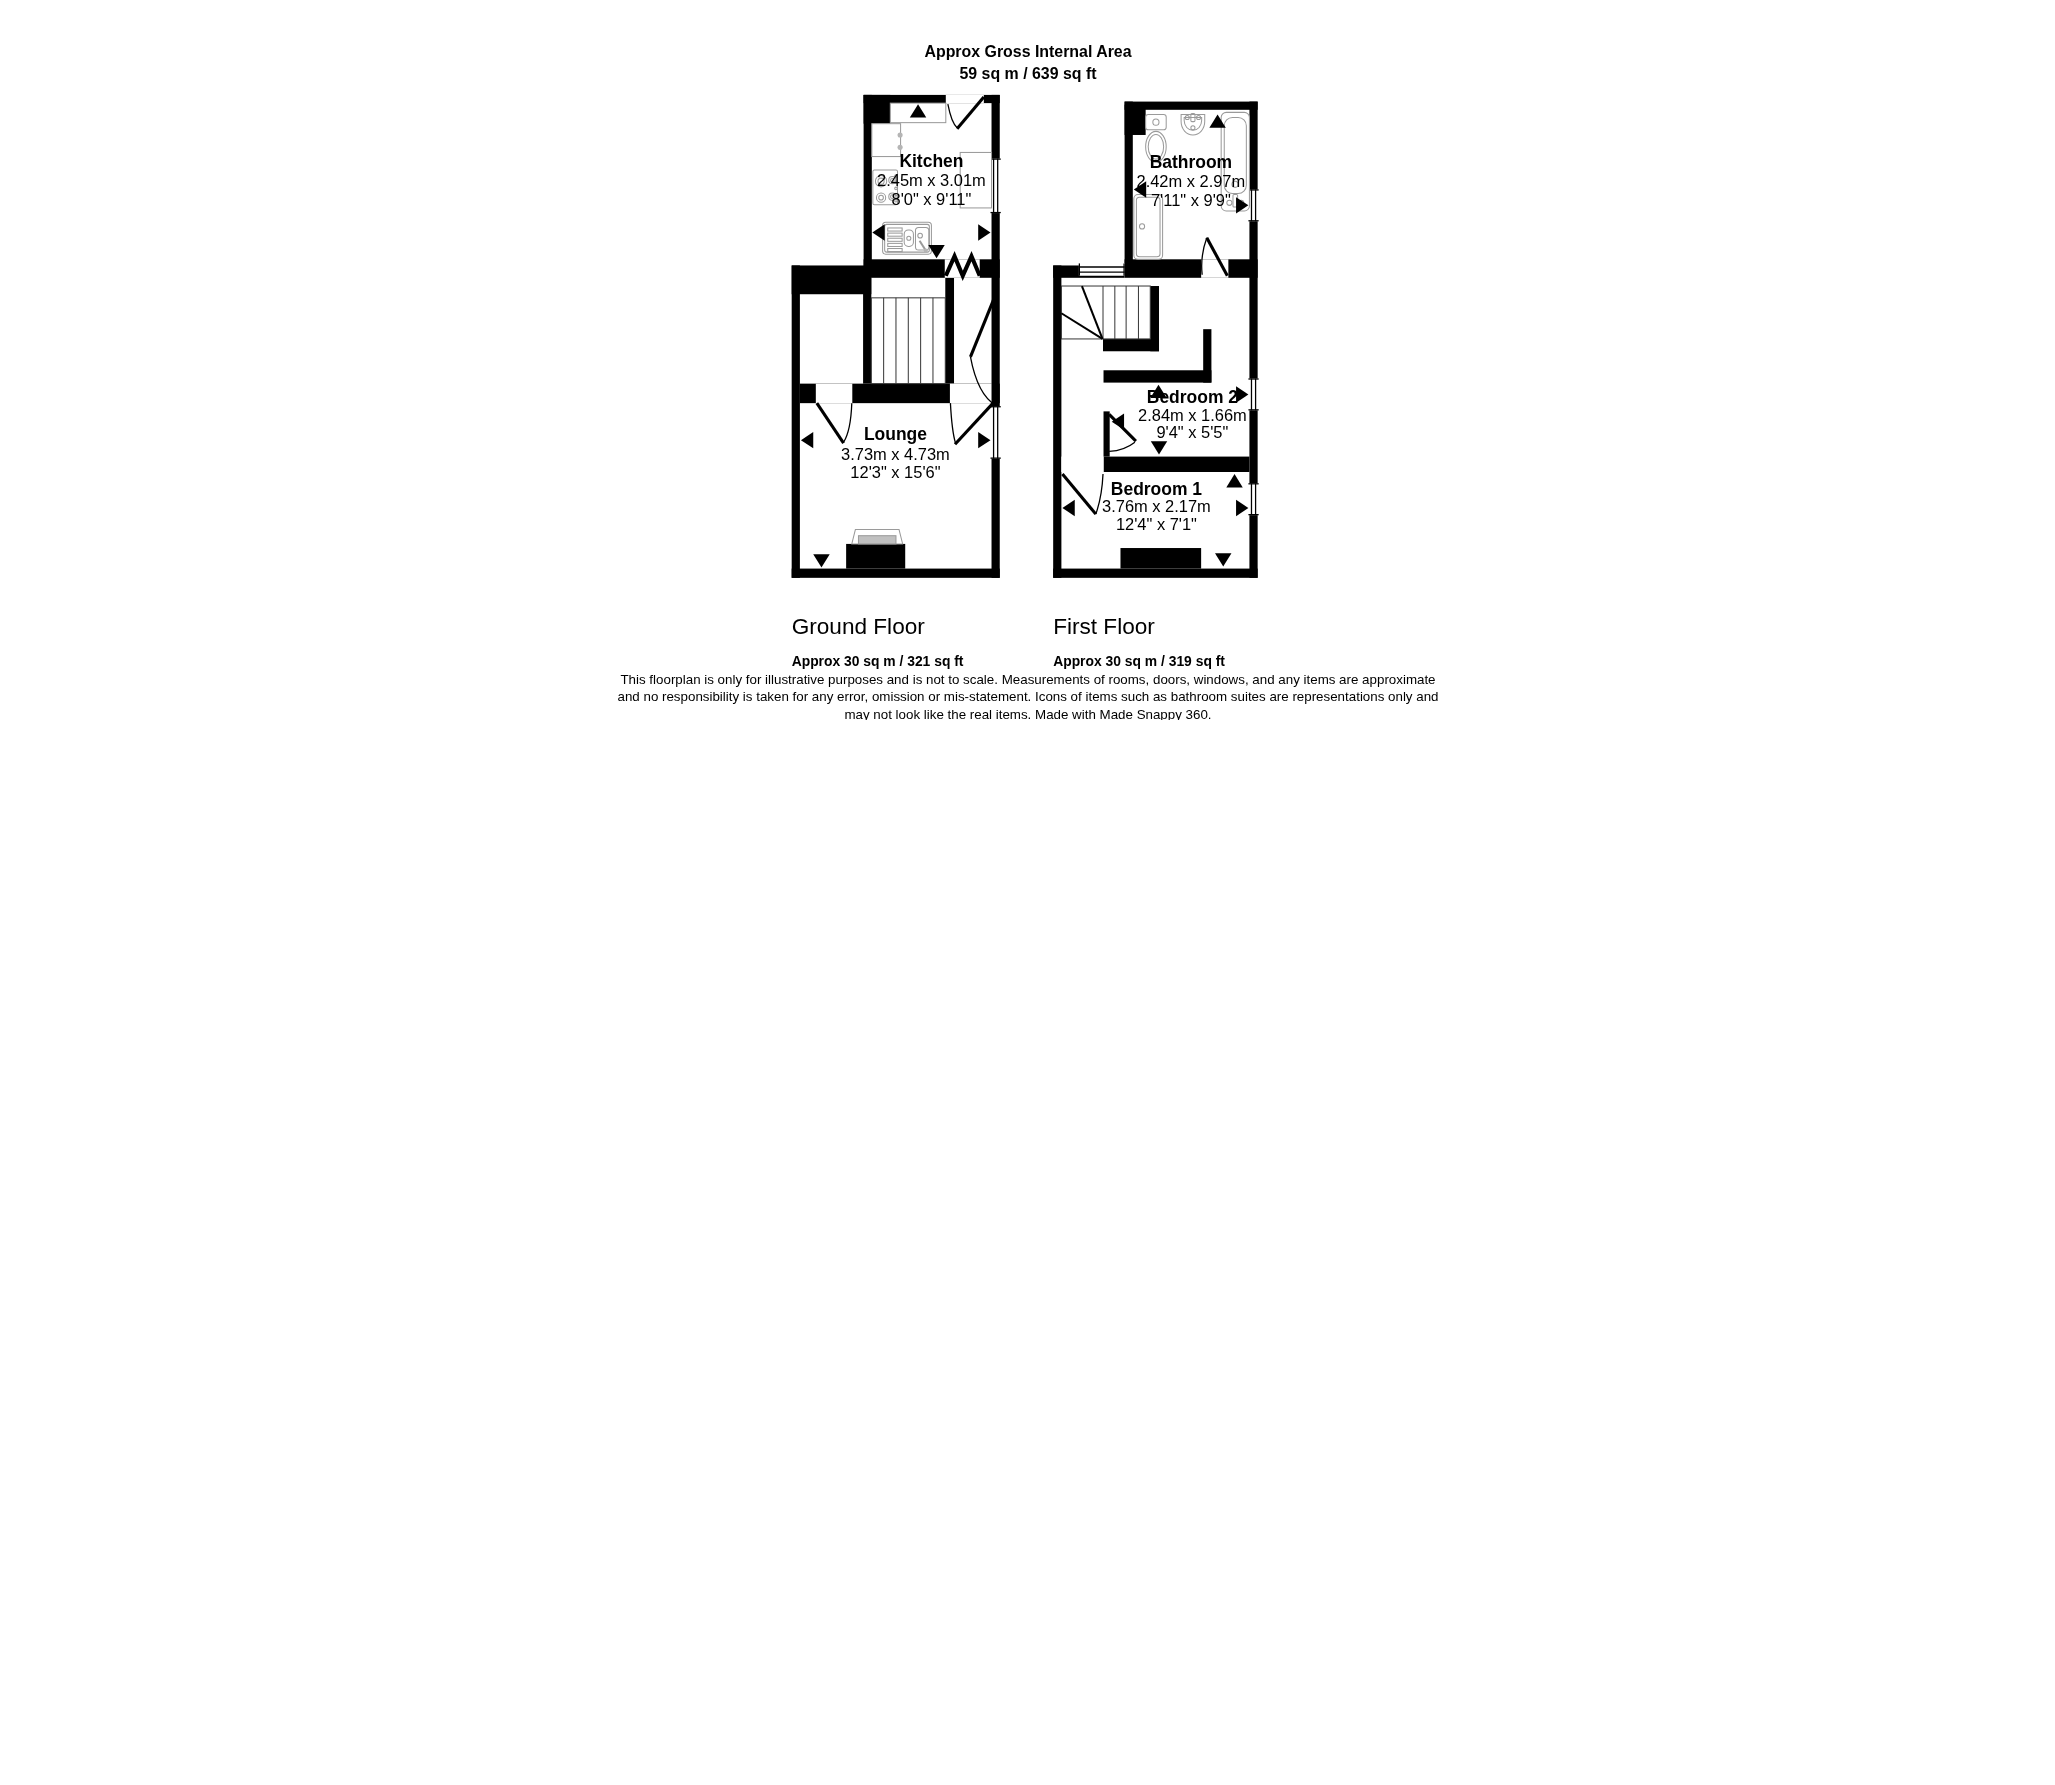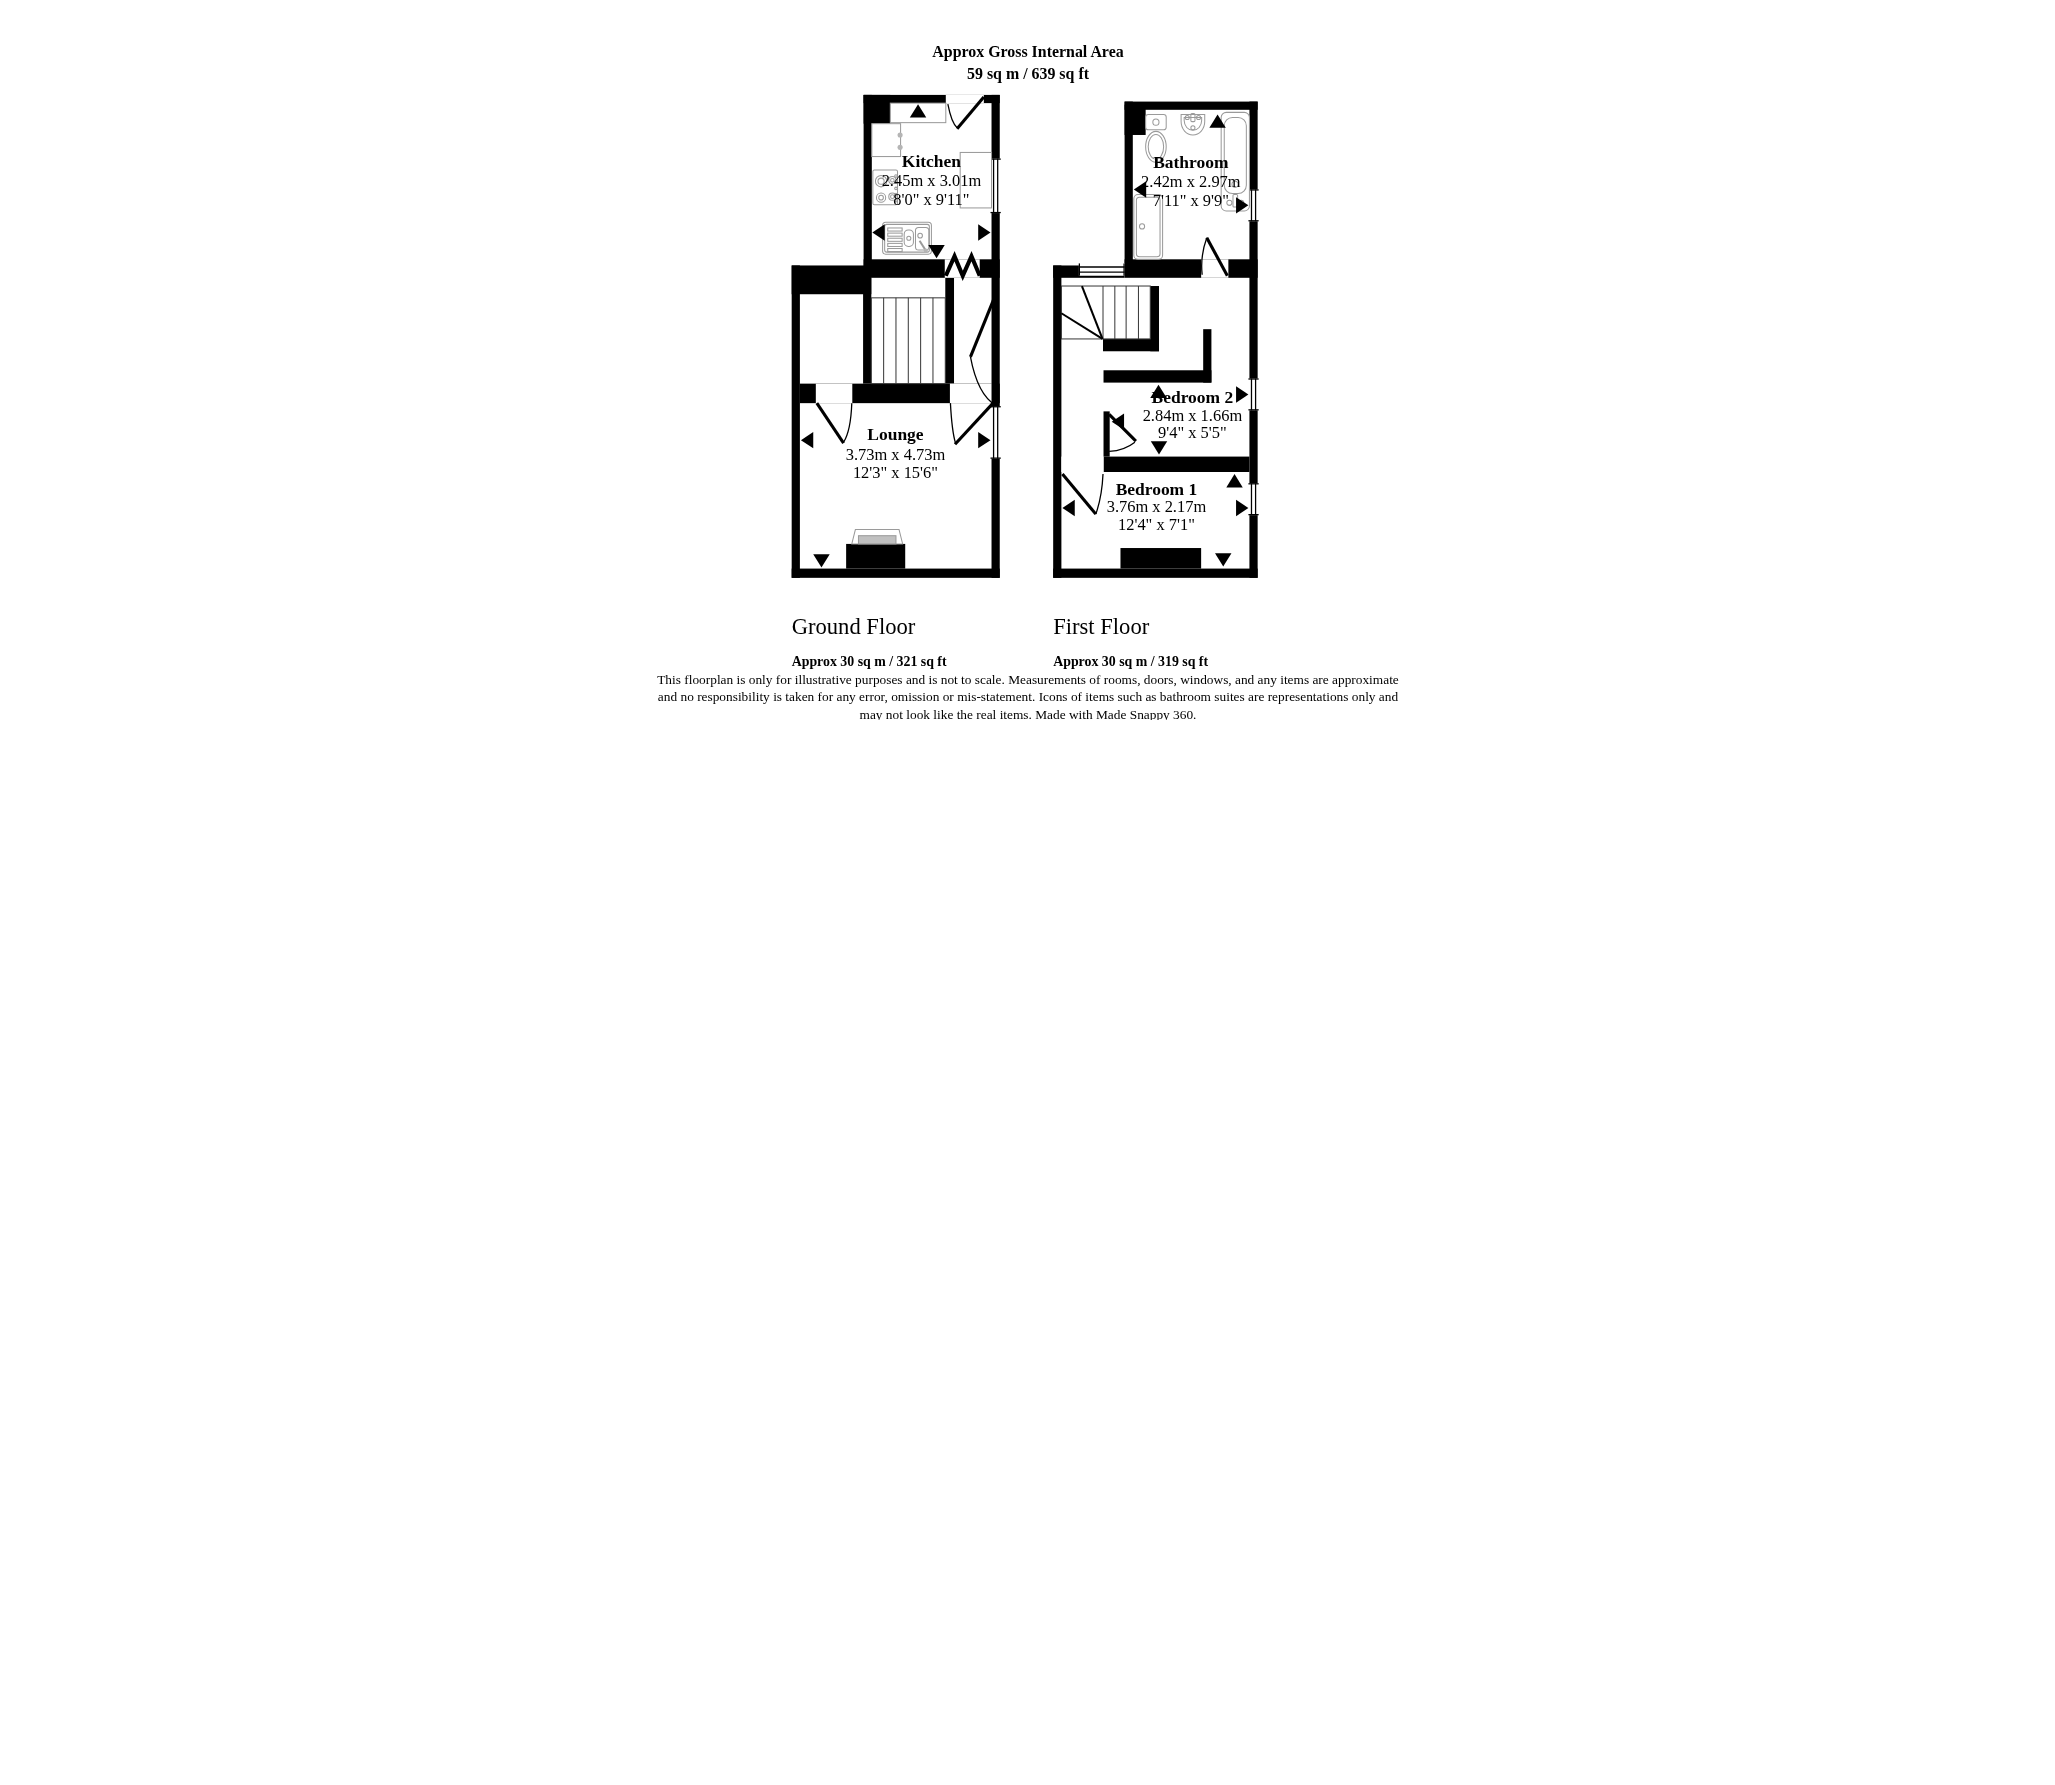--- a/index.html
+++ b/index.html
@@ -1,16 +1,16 @@
 <!DOCTYPE html>
 <html style="font-size:8.2px"><head>
 <meta charset="utf-8">
 <style>
   html,body{margin:0;padding:0;background:#fff;}
-  .page{width:822px;margin:0 auto;font-family:Liberation Serif, serif;}
+  .page{width:822px;margin:0 auto;font-family:Liberation Sans, sans-serif;}
   svg{display:block;}
   .wall{fill:#000;stroke:none;}
   .gap{fill:#fff;stroke:none;}
   .fix{fill:#fff;stroke:#9a9a9a;stroke-width:2;}
   .fixl{fill:none;stroke:#9a9a9a;stroke-width:2;}
   .fixg{fill:#b5b5b5;stroke:none;}
   .tread{fill:none;stroke:#3a3a3a;stroke-width:2;}
   .leaf{stroke:#000;stroke-width:6;fill:none;}
   .arc{fill:none;stroke:#000;stroke-width:2.5;}
   .zig{fill:none;stroke:#000;stroke-width:8;}

